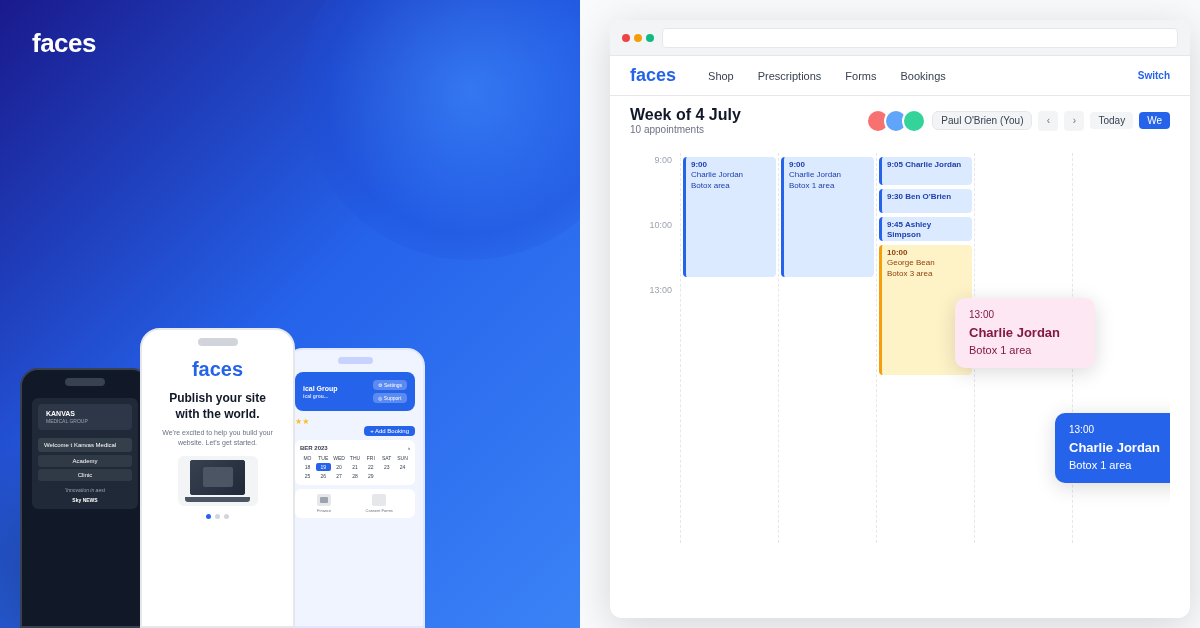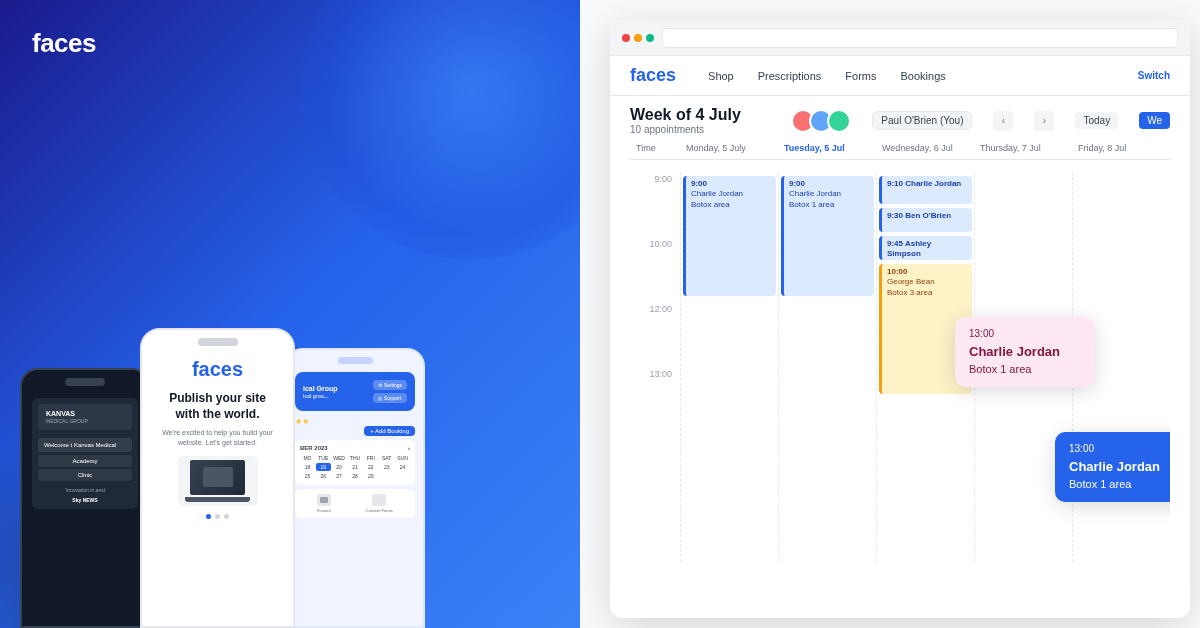--- a/index.html
+++ b/index.html
@@ -436,21 +436,21 @@
       color: #111827;
     }
     .appt-count {
       font-size: 10px;
       color: #6b7280;
     }
     .cal-controls {
       margin-left: auto;
       display: flex;
       align-items: center;
-      gap: 21px;
+      gap: 6px;
       text-align: right;
     }
     .avatar-group {
       display: flex;
     }
     .avatar-circle {
       width: 24px;
       height: 24px;
       border-radius: 50%;
       border: 2px solid white;
@@ -762,40 +762,29 @@
         <div class="user-selector">Paul O'Brien (You)</div>
         <div class="nav-arrow">‹</div>
         <div class="nav-arrow">›</div>
         <div class="today-btn">Today</div>
         <div class="week-btn">We</div>
       </div>
     </div>
 
     <div class="calendar-grid">
 
-      <div class="col-headers">
-        <div class="col-header">Time</div>
-        <div class="col-header">Monday, 5 July</div>
-        <div class="col-header today">Tuesday, 5 Jul</div>
-        <div class="col-header">Wednesday, 6 Jul</div>
-        <div class="col-header">Thursday, 7 Jul</div>
-        <div class="col-header">Friday, 8 Jul</div>
-      </div>
 
       <div class="time-grid">
 
         <div class="time-col">
           <div class="time-slot">
             <span class="time-label">9:00</span>
           </div>
           <div class="time-slot">
             <span class="time-label">10:00</span>
-          </div>
-          <div class="time-slot">
-            <span class="time-label">12:00</span>
           </div>
           <div class="time-slot">
             <span class="time-label">13:00</span>
           </div>
         </div>
 
         <div class="day-col" style="position:relative;">
           <div class="appt-block blue" style="top:4px;height:120px;">
             <div class="appt-name">9:00</div>
             <div>Charlie Jordan</div>
@@ -806,21 +795,21 @@
         <div class="day-col" style="position:relative;">
           <div class="appt-block blue" style="top:4px;height:120px;">
             <div class="appt-name">9:00</div>
             <div>Charlie Jordan</div>
             <div>Botox 1 area</div>
           </div>
         </div>
 
         <div class="day-col" style="position:relative;">
           <div class="appt-block blue" style="top:4px;height:28px;">
-            <div class="appt-name">9:10 Charlie Jordan</div>
+            <div class="appt-name">9:05 Charlie Jordan</div>
           </div>
           <div class="appt-block blue" style="top:36px;height:24px;">
             <div class="appt-name">9:30 Ben O'Brien</div>
           </div>
           <div class="appt-block blue" style="top:64px;height:24px;">
             <div class="appt-name">9:45 Ashley Simpson</div>
           </div>
           <div class="appt-block orange" style="top:92px;height:130px;">
             <div class="appt-name">10:00</div>
             <div>George Bean</div>

